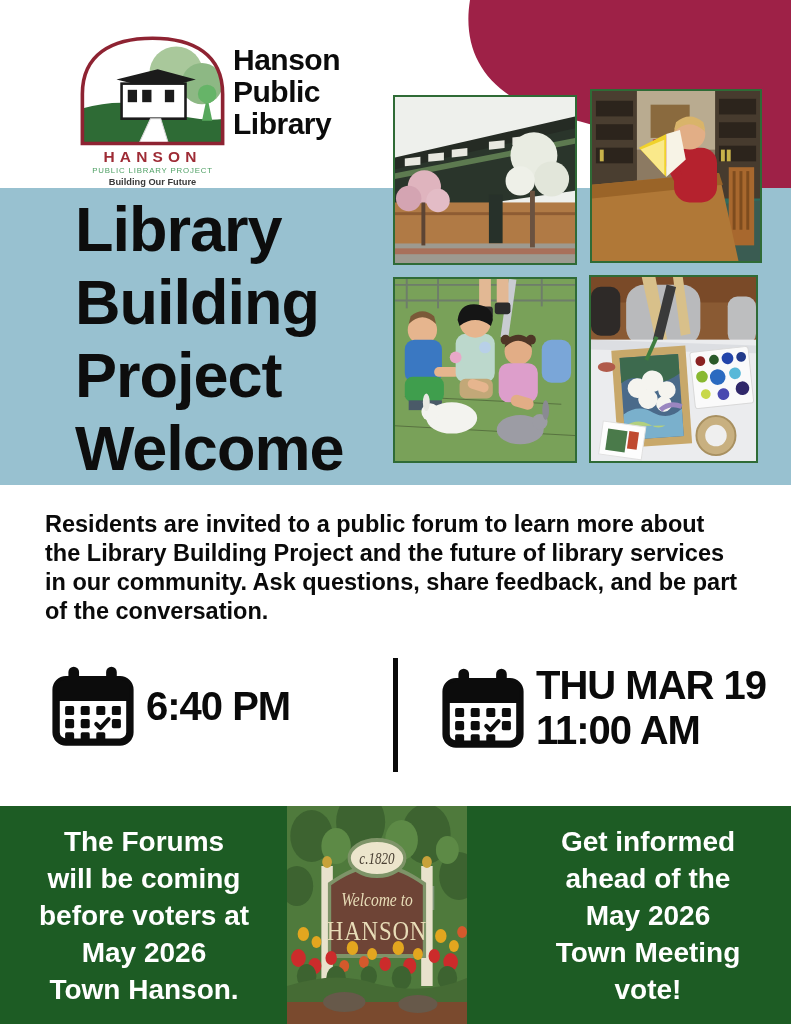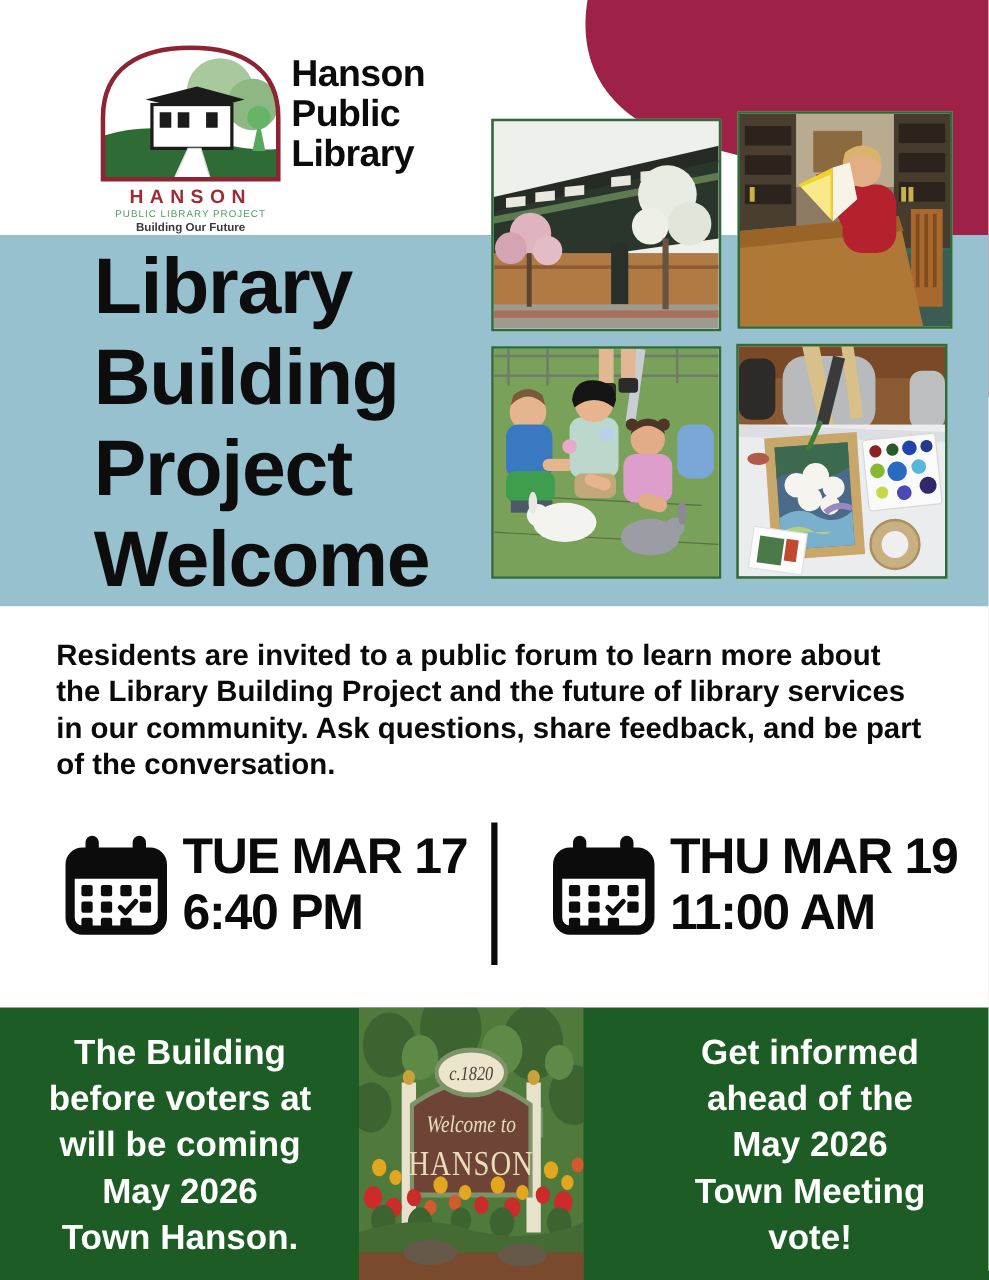--- a/index.html
+++ b/index.html
@@ -318,21 +318,20 @@
           <rect x="16" y="68" width="11" height="11" rx="2"></rect>
             <rect x="35" y="68" width="11" height="11" rx="2"></rect>
             <rect x="73" y="68" width="11" height="11" rx="2"></rect>
           <rect x="16" y="84" width="11" height="11" rx="2"></rect>
             <rect x="35" y="84" width="11" height="11" rx="2"></rect>
             <rect x="54" y="84" width="11" height="11" rx="2"></rect>
         </g>
         <path d="M54 74 l5 5 l10 -11" fill="none" stroke="#0c0c0c" stroke-width="5" stroke-linecap="round" stroke-linejoin="round"></path>
       </svg>
       <div class="date-text">
-        <div>TUE MAR 17</div>
         <div>6:40 PM</div>
       </div>
     </div>
 
     <div class="v-divider"></div>
 
     <div class="date-item right">
       <svg class="cal-icon" viewBox="0 0 100 104">
         <rect x="20" y="4" width="13" height="28" rx="6.5" fill="#0c0c0c"></rect>
         <rect x="66" y="4" width="13" height="28" rx="6.5" fill="#0c0c0c"></rect>
@@ -356,23 +355,23 @@
       </svg>
       <div class="date-text">
         <div>THU MAR 19</div>
         <div>11:00 AM</div>
       </div>
     </div>
   </div>
 
   <div class="green-band">
     <div class="foot-text foot-left">
-      <div>The Building</div>
+      <div>The Forums</div>
+      <div>will be coming</div>
       <div>before voters at</div>
-      <div>will be coming</div>
       <div>May 2026</div>
       <div>Town Hanson.</div>
     </div>
 
     <div class="sign-photo">
       <svg viewBox="0 0 220 218" preserveAspectRatio="none">
         <rect width="220" height="218" fill="#4f7a3c"></rect>
         <g fill="#3d6330">
           <circle cx="30" cy="30" r="26"></circle>
             <circle cx="90" cy="16" r="30"></circle>

